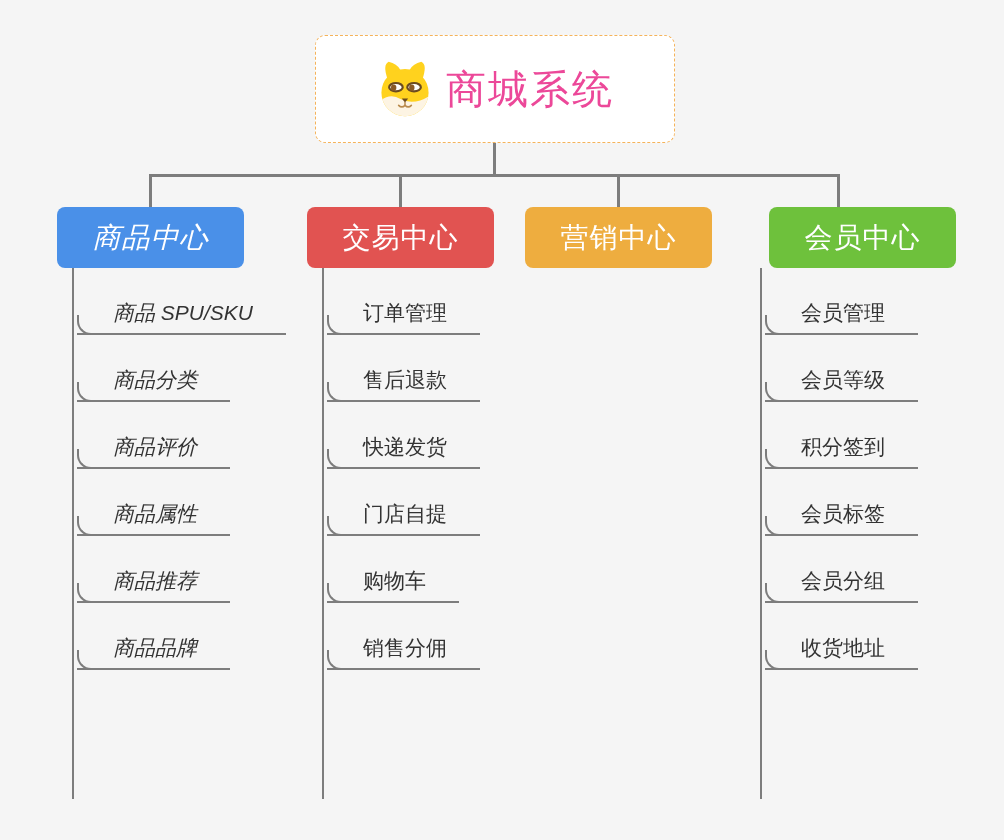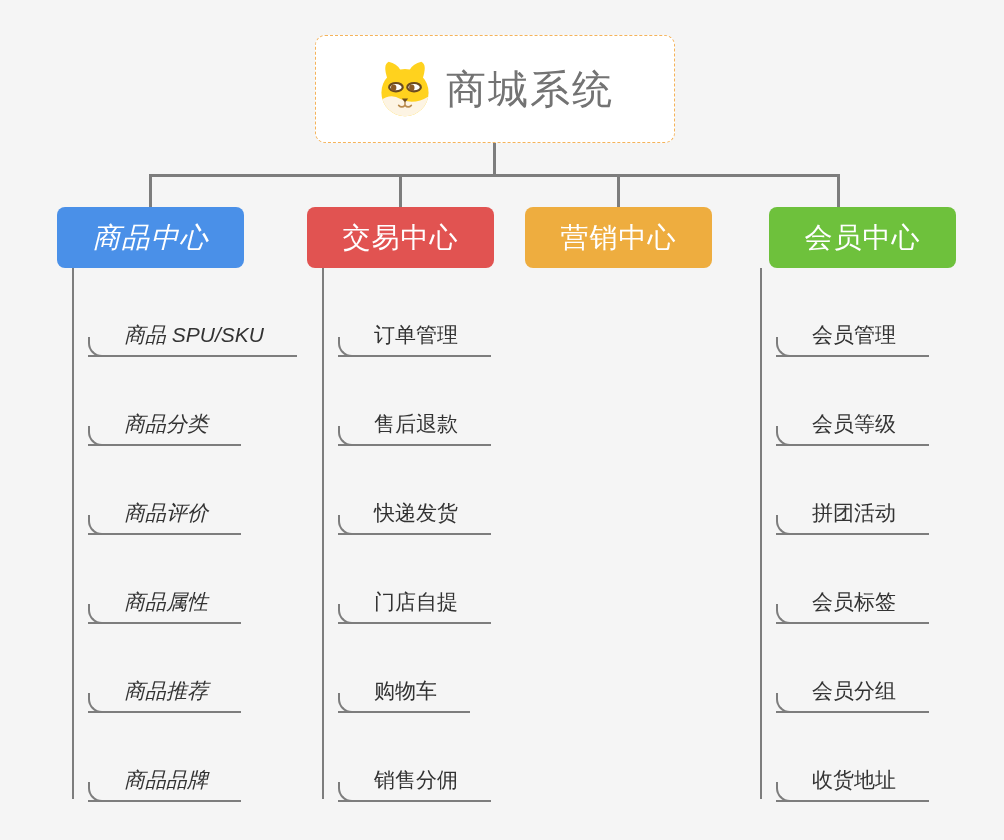--- a/index.html
+++ b/index.html
@@ -23,21 +23,21 @@
     border:1px dashed #f5b35a;
     border-radius:10px;
     display:flex;
     align-items:center;
     justify-content:center;
     gap:12px;
     box-sizing:border-box;
   }
   .root-title{
     font-size:40px;
-    color:#737373;
+    color:#ec4899;
     letter-spacing:2px;
     white-space:nowrap;
   }
   .root-icon{width:58px;height:58px;flex:0 0 auto;}
   
   .conn{position:absolute;background:#7d7d7d;}
   .conn.stub {left:493px;top:143px;width:3px;height:33px;}
   .conn.rail {left:149px;top:174px;width:691px;height:3px;}
   .conn.drop1{left:149px;top:174px;width:3px;height:34px;}
   .conn.drop2{left:399px;top:174px;width:3px;height:34px;}
@@ -62,22 +62,22 @@
     position:relative;
     margin-top:0;
   }
   .vline{
     position:absolute;
     left:15px;top:0;
     width:2px;height:531px;
     background:#7d7d7d;
   }
   .leaf-row{
-    margin-left:31px;
-    height:89px;
+    margin-left:20px;
+    height:67px;
     display:flex;
     align-items:flex-end;
   }
   .leaf{
     position:relative;
     display:inline-block;
     padding:0 33px 8px 36px;
     border-bottom:2px solid #7d7d7d;
     font-size:21px;
     color:#333333;
@@ -193,21 +193,21 @@
     <div class="branch-header" style="background: rgb(110, 193, 60); margin-left: 24px;">会员中心</div>
     <div class="children">
       <div class="vline"></div>
       <div class="leaf-row">
           <div class="leaf">会员管理</div>
         </div>
       <div class="leaf-row">
           <div class="leaf">会员等级</div>
         </div>
       <div class="leaf-row">
-          <div class="leaf">拼团活动</div>
+          <div class="leaf">积分签到</div>
         </div>
       <div class="leaf-row">
           <div class="leaf">会员标签</div>
         </div>
       <div class="leaf-row">
           <div class="leaf">会员分组</div>
         </div>
       <div class="leaf-row">
           <div class="leaf">收货地址</div>
         </div>

